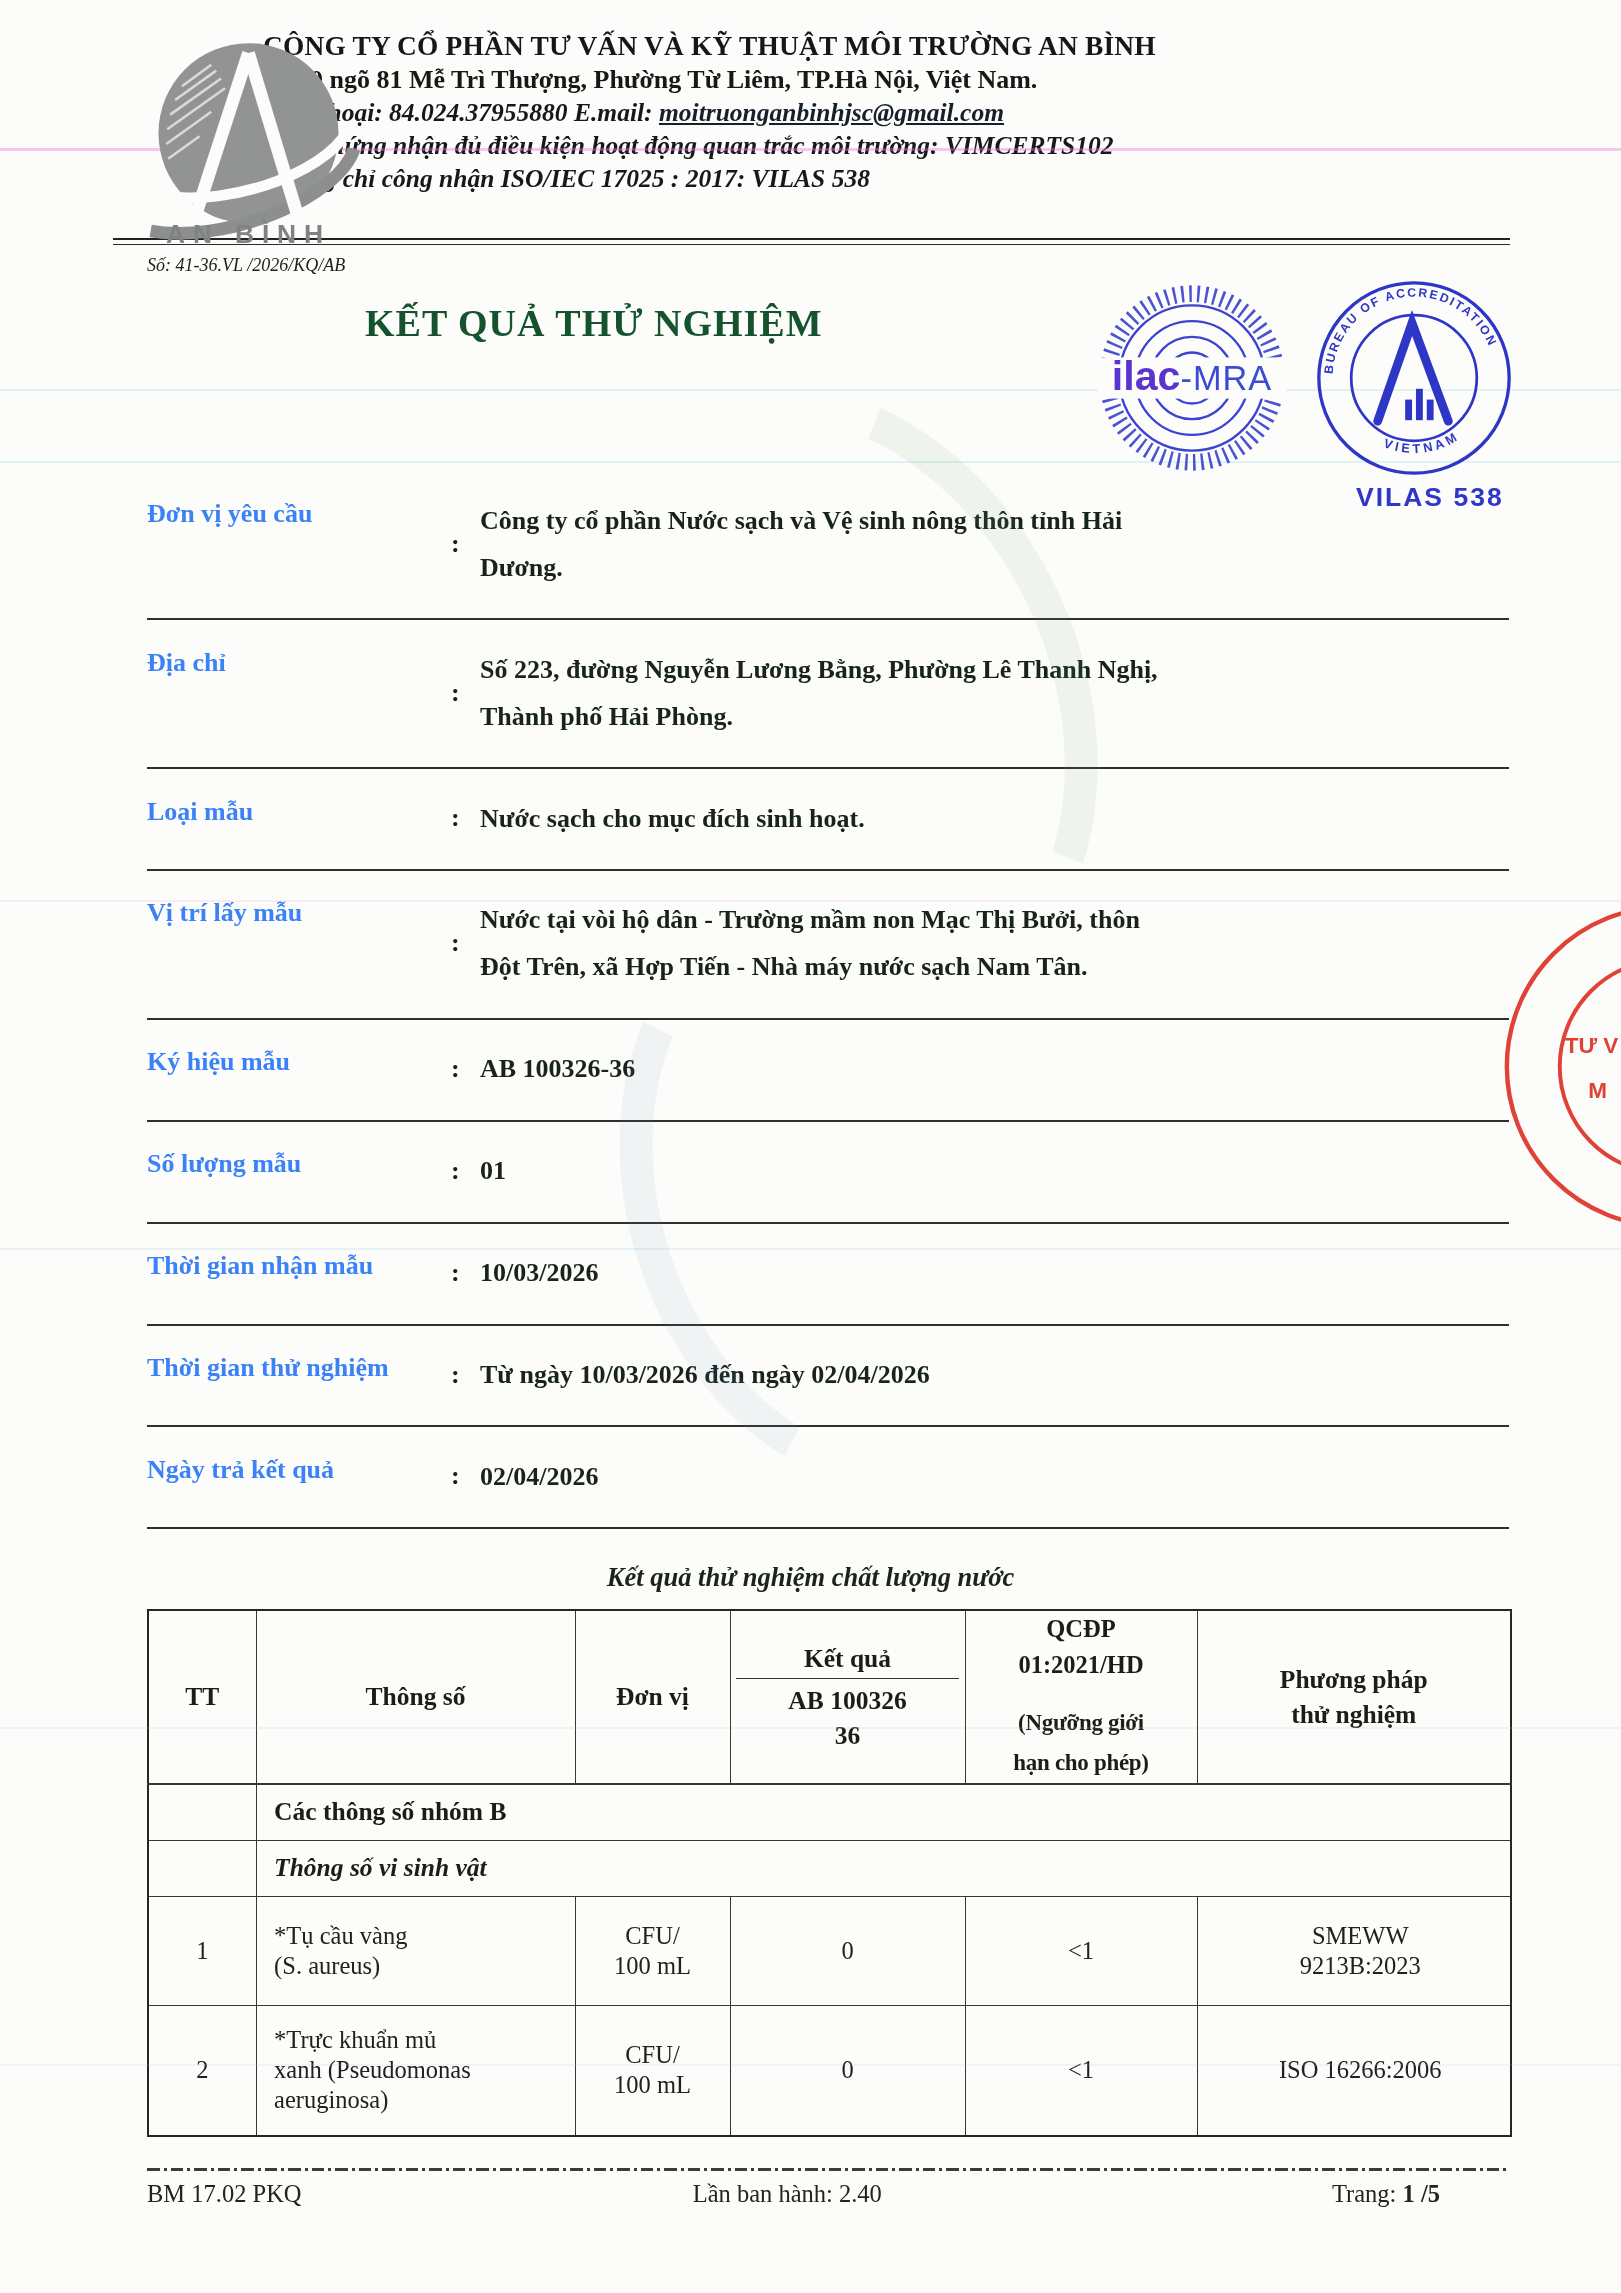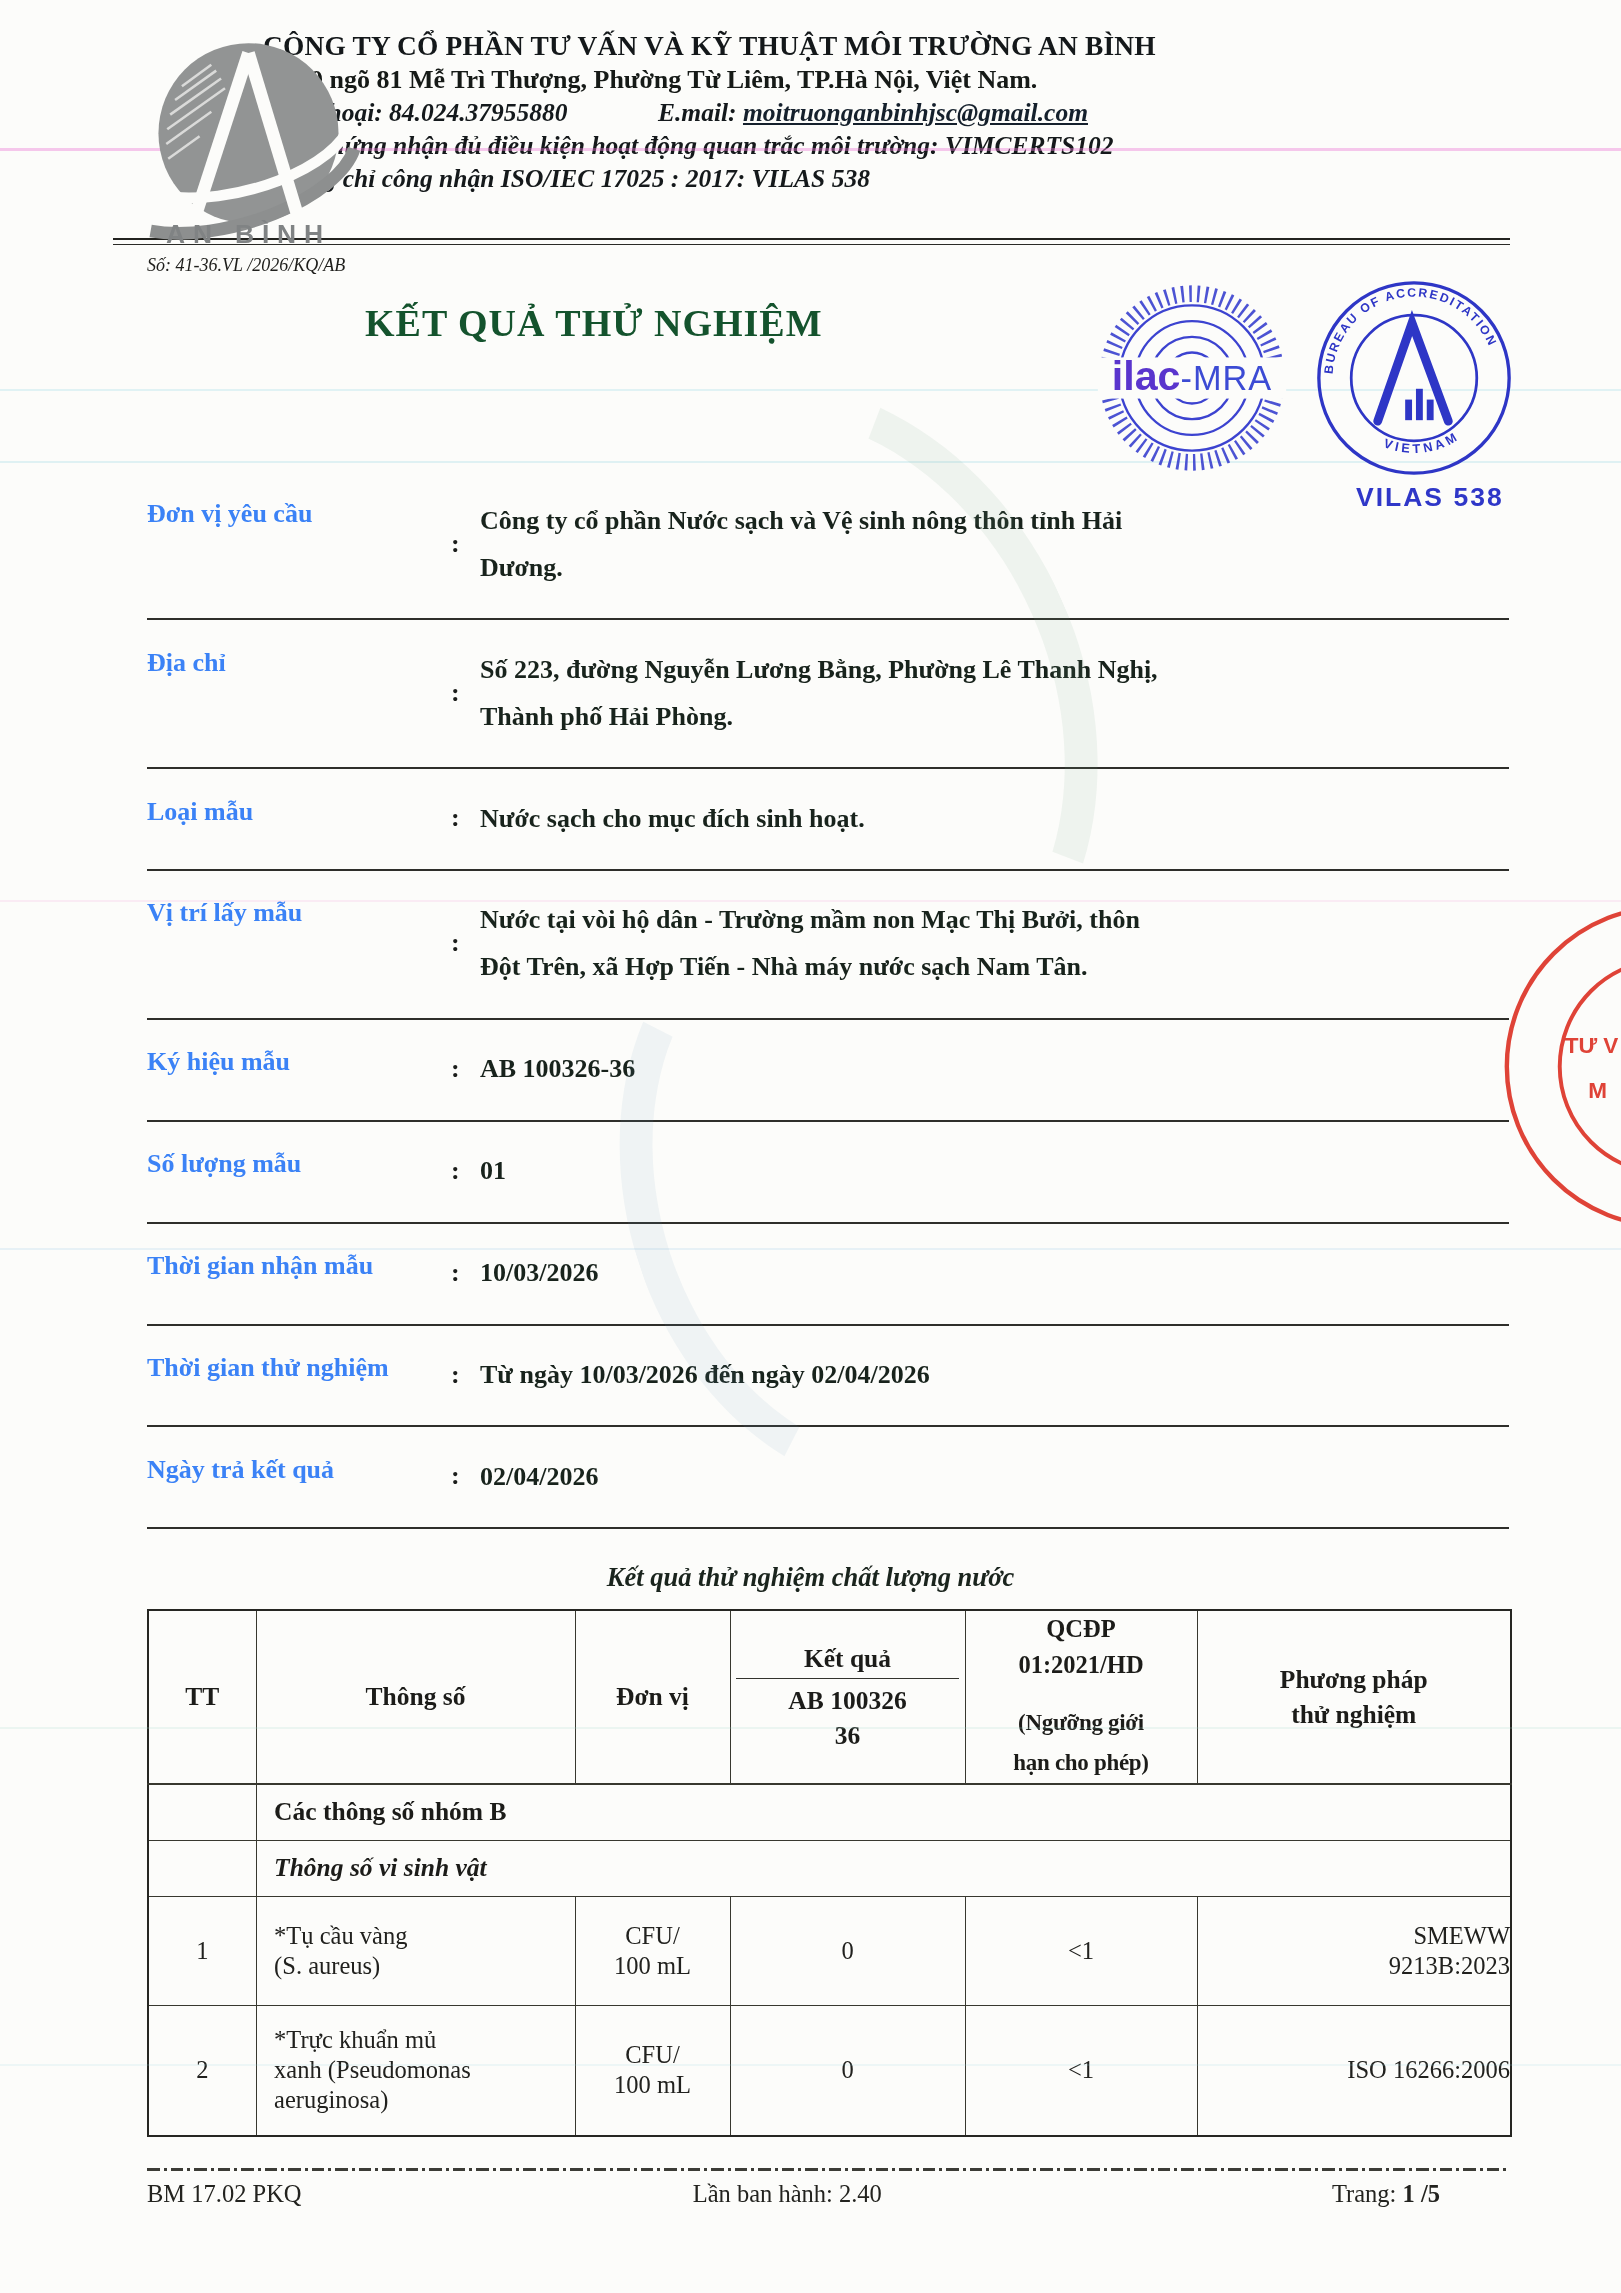--- a/index.html
+++ b/index.html
@@ -9,21 +9,21 @@
     font-family:"Liberation Serif", serif; color:#1c1c19;
   }
   
   .scan-line{position:absolute; left:0; right:0; pointer-events:none;}
   .wm-arc{position:absolute; border:33px solid transparent; border-radius:50%; pointer-events:none;}
   
   .letterhead{padding:29px 0 0 263px;}
   .lh-company{font-size:27.4px; font-weight:bold; line-height:34px; letter-spacing:0.2px; color:#14181a;}
   .lh-address{font-size:26px; font-weight:bold; line-height:33px; color:#161a17;}
   .lh-contact{font-size:25.5px; font-weight:bold; font-style:italic; line-height:33px; color:#14191c;}
-  .lh-email-label{margin-left:84px;}
+  .lh-email-label{}
   .lh-email{text-decoration:underline; color:#15202c;}
   .lh-cert{font-size:25.5px; font-weight:bold; font-style:italic; line-height:33px; color:#15191b;}
   .logo{position:absolute; left:133px; top:37px;}
   .double-rule{margin:43px 0 0 113px; width:1397px; height:3.9px;
     border-top:2.9px solid #23231f; border-bottom:1.6px solid #2a2a26;}
   .doc-number{margin:9.8px 0 0 147px; font-size:18px; font-style:italic; color:#1e1e1b;}
   
   .title-row{position:relative; margin-top:25.5px; height:51px;}
   .page-title{margin-left:365px; font-size:38px; font-weight:bold; letter-spacing:1px; color:#14532d;}
   .stamp{position:absolute;}
@@ -47,21 +47,21 @@
   .result-head .r-title{padding-bottom:2.9px;}
   .result-head .r-divider{border-top:1.8px solid #33332d; margin:0 5.9px 3.9px 5.9px;}
   .limit-title{font-size:24.5px; line-height:36px; white-space:pre-line;}
   .limit-note{font-size:23px; line-height:40px; white-space:pre-line; letter-spacing:-0.3px;margin-top:20px;}
   tr.group-row td{height:55px; font-size:25.5px; vertical-align:middle; color:#1c1c19;}
   tr.group-row td.g-label{text-align:left; padding-left:17.6px; font-weight:bold;}
   tr.group-row.italic td.g-label{font-style:italic;}
   tr.group-row td, tr.data-row td{border-top-style:dotted; border-top-color:#55554b;border-radius:11px;}
   tr.data-row td{font-size:24.5px; line-height:30px; vertical-align:middle; text-align:center; color:#21211e;}
   tr.data-row .c-param{text-align:left; padding:9.8px 7.8px 9.8px 17.6px;}
-  tr.data-row .c-method{text-align:right; padding-left:13px;}
+  tr.data-row .c-method{text-align:center; padding-left:13px;}
   tr.data-row .c-tt{font-size:24.5px;}
   tr.r1 td{height:88px;}
   tr.r2 td{height:110px;}
   
   .footer{margin:31px 112px 0 147px;}
   .footer-rule{height:2.5px;
     background:repeating-linear-gradient(90deg,#3c3c36 0 12.7px, transparent 12.7px 16.7px, #3c3c36 16.7px 19.6px, transparent 19.6px 23.5px);}
   .footer-text{display:flex; justify-content:space-between; align-items:baseline; margin-top:9.8px; font-size:24.5px; color:#23231f;}
   .footer-center{margin-left:-59px;}
   .footer-right{padding-right:69px;}

